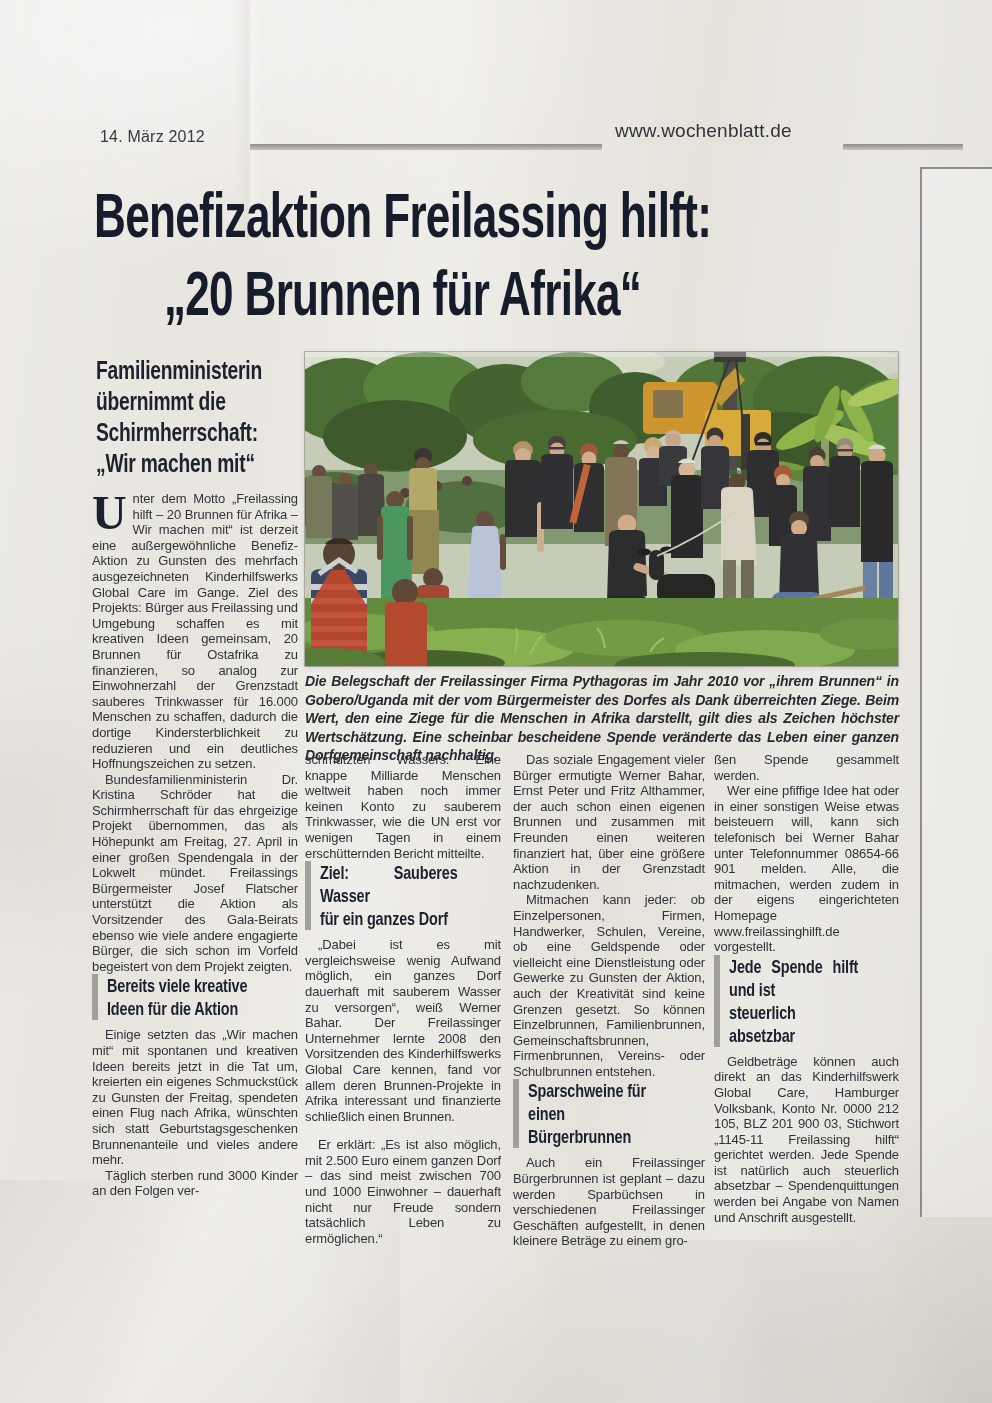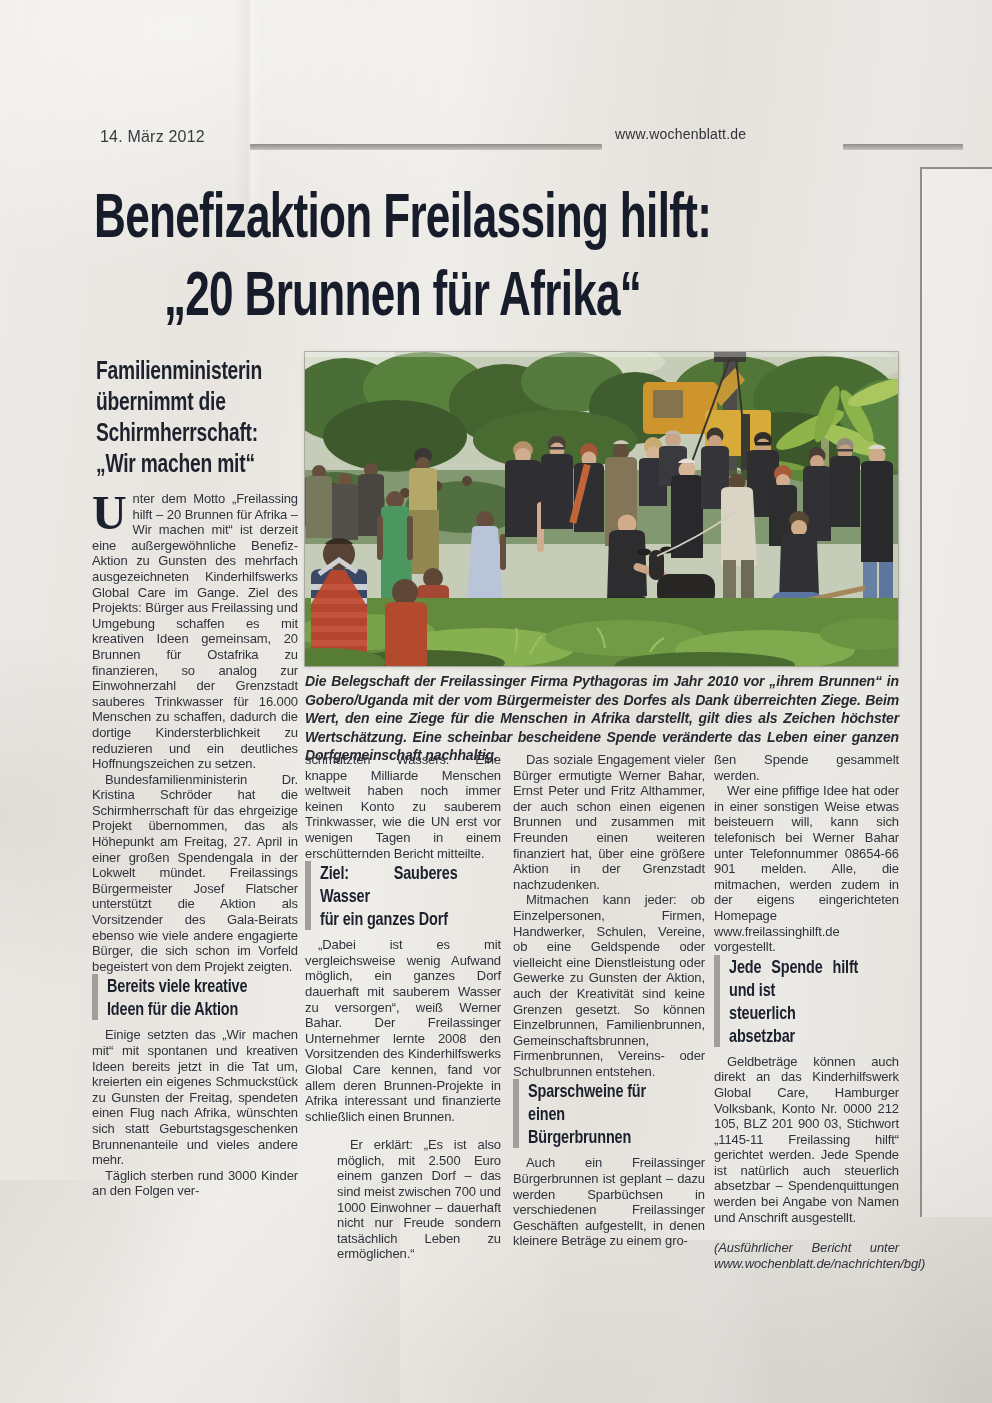--- a/index.html
+++ b/index.html
@@ -25,22 +25,22 @@
     background: linear-gradient(115deg, rgba(90,84,72,.07) 0%, rgba(0,0,0,0) 30%, rgba(255,255,255,.2) 46%, rgba(0,0,0,0) 60%, rgba(90,84,72,.05) 85%); }
   .crease.c3 { left: 540px; top: 1240px; width: 452px; height: 163px;
     background: linear-gradient(80deg, rgba(0,0,0,0) 0%, rgba(90,84,72,.08) 50%, rgba(0,0,0,0) 75%); }
 
   
   .date-line {
     position: absolute; left: 100px; top: 128px;
     font-size: 16px; color: #393a3e; letter-spacing: .2px; text-align: right;
   }
   .site-line {
-    position: absolute; left: 615px; top: 126px;
-    font-size: 14px; color: #323338; letter-spacing: .2px;
+    position: absolute; left: 615px; top: 120px;
+    font-size: 19px; color: #323338; letter-spacing: .2px;
   }
   .h-rule { position: absolute; top: 144px; height: 6px;
     background: linear-gradient(#8f8d88, #c6c3be); border-radius: 1px; }
   .h-rule.left  { left: 250px; width: 352px; }
   .h-rule.right { left: 843px; width: 120px; }
 
   
   .headline { position: absolute; left: 94px; top: 176px; color: #171c2a; text-align: center; }
   .headline .hl {
     display: block; font-weight: 700; font-size: 63px; line-height: 78px;
@@ -66,21 +66,21 @@
   
   .col {
     position: absolute; font-size: 13px; line-height: 15.6px;
     color: #30333b; text-align: justify; letter-spacing: -.1px;
   }
   #col1 { left: 92px;  top: 491px; width: 206px; }
   #col2 { left: 305px; top: 752px; width: 196px; }
   #col3 { left: 513px; top: 752px; width: 192px; }
   #col4 { left: 714px; top: 752px; width: 185px; }
   .col p.indent { text-indent: 13px; }
-  .col p.gap { margin-top: 13px; margin-left: 32px; }
+  .col p.gap { margin-top: 13px; }
   .dropcap {
     float: left; font-family: "Liberation Serif", serif; font-weight: 700;
     font-size: 48px; line-height: 40px; color: #1c2130; margin: 2px 6px 0 0;
   }
 
   
   .subhead { display: flex; align-items: stretch; margin: 0 0 7px 0; }
   .subhead .bar { flex: none; width: 6px; background: #a19f9b; margin-right: 9px; }
   .subhead .txt {
     font-weight: 700; font-size: 19px; line-height: 23px; color: #1b202d;
@@ -426,16 +426,15 @@
 
   <div class="col" id="col4">
     <p>ßen Spende gesammelt werden.</p>
     <p class="indent">Wer eine pfiffige Idee hat oder in einer sonstigen Weise etwas beisteuern will, kann sich telefonisch bei Werner Bahar unter Telefonnummer 08654-66 901 melden. Alle, die mitmachen, werden zudem in der eigens eingerichteten Homepage www.freilassinghilft.de vorgestellt.</p>
     <div class="subhead">
       <span class="bar"></span>
       <span class="txt">Jede Spende hilft und ist
 steuerlich absetzbar</span>
     </div>
     <p class="indent">Geldbeträge können auch direkt an das Kinderhilfswerk Global Care, Hamburger Volksbank, Konto Nr. 0000 212 105, BLZ 201 900 03, Stichwort „1145-11 Freilassing hilft“ gerichtet werden. Jede Spende ist natürlich auch steuerlich absetzbar – Spendenquittungen werden bei Angabe von Namen und Anschrift ausgestellt.</p>
-    <p class="note">(Ausführlicher Bericht unter www.wochenblatt.de/nachrichten/bgl)</p>
   </div>
 
 </div>
 
 </body></html>

